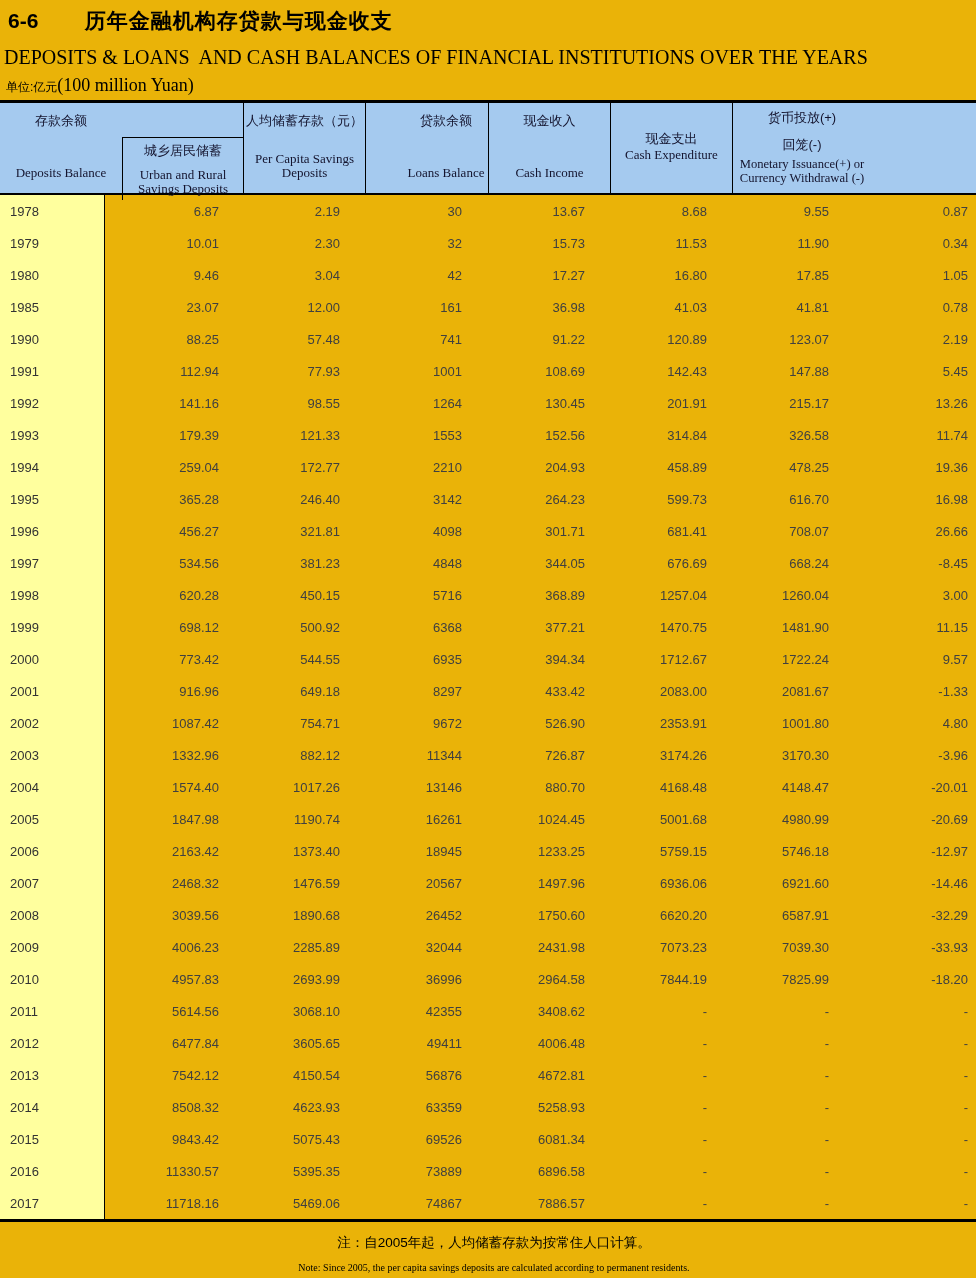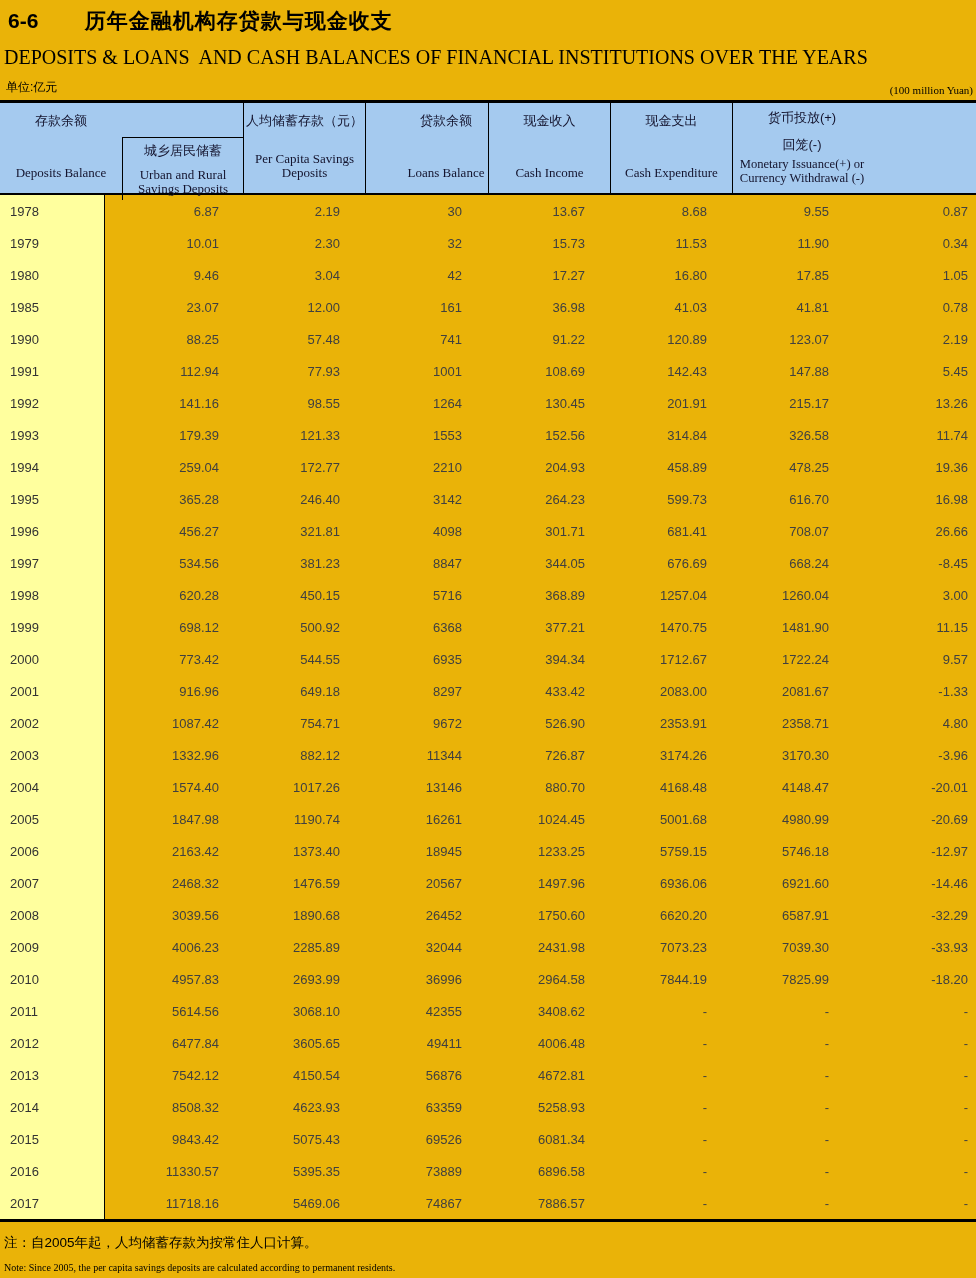--- a/index.html
+++ b/index.html
@@ -16,23 +16,23 @@
     background:#eab308;font-family:"Liberation Sans",sans-serif;color:#000;
   }
   
   .title-row{margin:6px 0 0 8px;line-height:30px;white-space:nowrap;}
   .table-no{font-size:21px;font-weight:bold;}
   .title-zh{font-size:21px;font-weight:bold;margin-left:42px;letter-spacing:1px;}
   .title-en{
     margin:7px 0 0 4px;font-family:"Liberation Serif",serif;
     font-size:20px;line-height:24px;white-space:pre-wrap;
   }
-  .unit-row{display:flex;justify-content:space-between;align-items:flex-end;margin:10px 3px 0 6px;height:17px;}
+  .unit-row{display:flex;justify-content:flex-start;align-items:flex-end;margin:10px 21px 0 6px;height:17px;}
   .unit-zh{font-size:12px;}
-  .unit-en{font-family:"Liberation Serif",serif;font-size:11px;}
+  .unit-en{font-family:"Liberation Serif",serif;font-size:18px;}
   
   .tbl{margin-top:4px;width:976px;}
   .thead{
     display:flex;height:95px;background:var(--header-bg);
     border-top:3px solid var(--border);border-bottom:2px solid var(--border);
     color:var(--header-text);
   }
   .hcell{
     display:flex;flex-direction:column;justify-content:space-between;align-items:center;
     text-align:center;padding:9px 2px 12px;
@@ -43,38 +43,38 @@
   .h-year .hc-zh{margin-bottom:4px;}
   .h-dep{width:122px;}
   .h-urban{
     width:121px;margin-top:34px;height:63px;
     border-top:1px solid var(--border);border-left:1px solid var(--border);
     padding:4px 2px 3px;
   }
   .h-percap{width:122px;border-left:1px solid var(--border);}
   .h-loans{width:123px;border-left:1px solid var(--border);padding-left:40px;}
   .h-income{width:122px;border-left:1px solid var(--border);}
-  .h-exp{width:122px;border-left:1px solid var(--border);}
+  .h-exp{width:122px;border-left:1px solid var(--border);justify-content:center;}
   .h-mon{width:139px;border-left:1px solid var(--border);padding:6px 1px 8px;}
   .h-mon .hc-zh .zh2{display:block;margin-top:9px;}
   .h-mon .hc-en{font-size:12.6px;}
   
   .tbody{border-bottom:3px solid var(--border);}
   .tr{display:flex;height:32px;align-items:center;}
   .td-year{
     width:105px;height:32px;background:var(--year-bg);
     border-right:1px solid var(--border);
     display:flex;align-items:center;padding-left:10px;
     font-size:13px;color:#333;
   }
   .td{font-size:13px;color:var(--num-text);text-align:right;padding-right:8px;}
   .c1{width:122px;}.c2{width:121px;}.c3{width:122px;}.c4{width:123px;}
   .c5{width:122px;}.c6{width:122px;}.c7{width:139px;}
   
-  .notes{margin:12px 4px 0 4px;}
+  .notes{margin:12px 4px 0 16px;text-align:center;}
   .note-zh{font-size:13.5px;}
   .note-en{font-family:"Liberation Serif",serif;font-size:10px;margin-top:10px;}
 </style>
 </head>
 <body>
 
 <div class="page">
 
   <div class="title-row">
     <span class="table-no">6-6</span>
@@ -239,21 +239,21 @@
           <div class="td c3">4098</div>
           <div class="td c4">301.71</div>
           <div class="td c5">681.41</div>
           <div class="td c6">708.07</div>
           <div class="td c7">26.66</div>
         </div>
         <div class="tr">
           <div class="td-year">1997</div>
           <div class="td c1">534.56</div>
           <div class="td c2">381.23</div>
-          <div class="td c3">8847</div>
+          <div class="td c3">4848</div>
           <div class="td c4">344.05</div>
           <div class="td c5">676.69</div>
           <div class="td c6">668.24</div>
           <div class="td c7">-8.45</div>
         </div>
         <div class="tr">
           <div class="td-year">1998</div>
           <div class="td c1">620.28</div>
           <div class="td c2">450.15</div>
           <div class="td c3">5716</div>
@@ -292,21 +292,21 @@
           <div class="td c6">2081.67</div>
           <div class="td c7">-1.33</div>
         </div>
         <div class="tr">
           <div class="td-year">2002</div>
           <div class="td c1">1087.42</div>
           <div class="td c2">754.71</div>
           <div class="td c3">9672</div>
           <div class="td c4">526.90</div>
           <div class="td c5">2353.91</div>
-          <div class="td c6">2358.71</div>
+          <div class="td c6">1001.80</div>
           <div class="td c7">4.80</div>
         </div>
         <div class="tr">
           <div class="td-year">2003</div>
           <div class="td c1">1332.96</div>
           <div class="td c2">882.12</div>
           <div class="td c3">11344</div>
           <div class="td c4">726.87</div>
           <div class="td c5">3174.26</div>
           <div class="td c6">3170.30</div>

